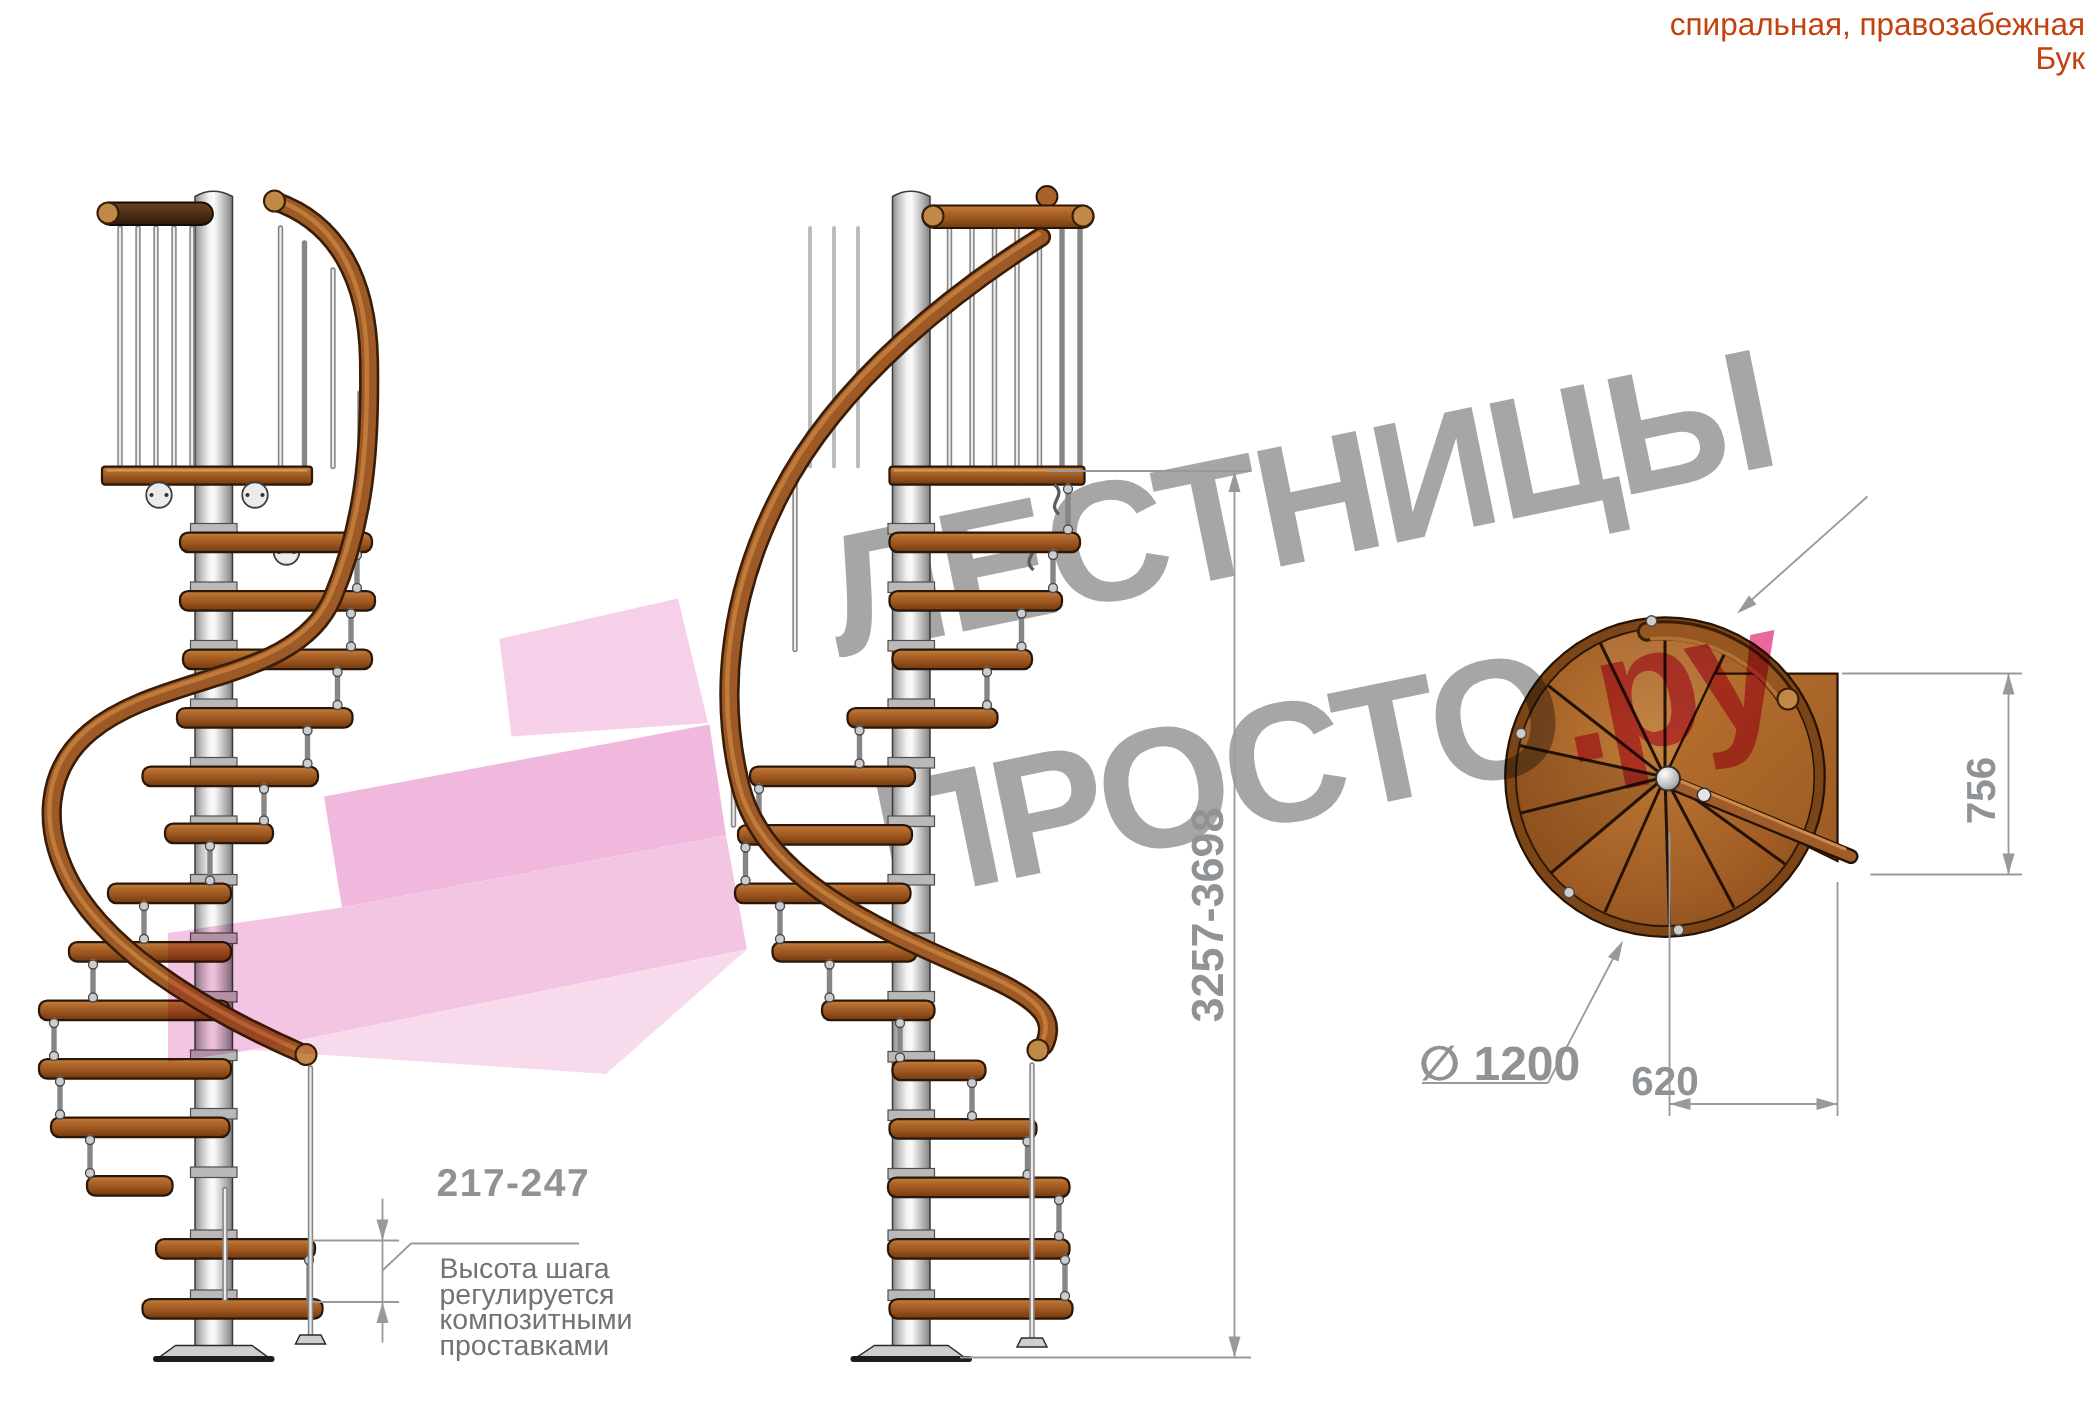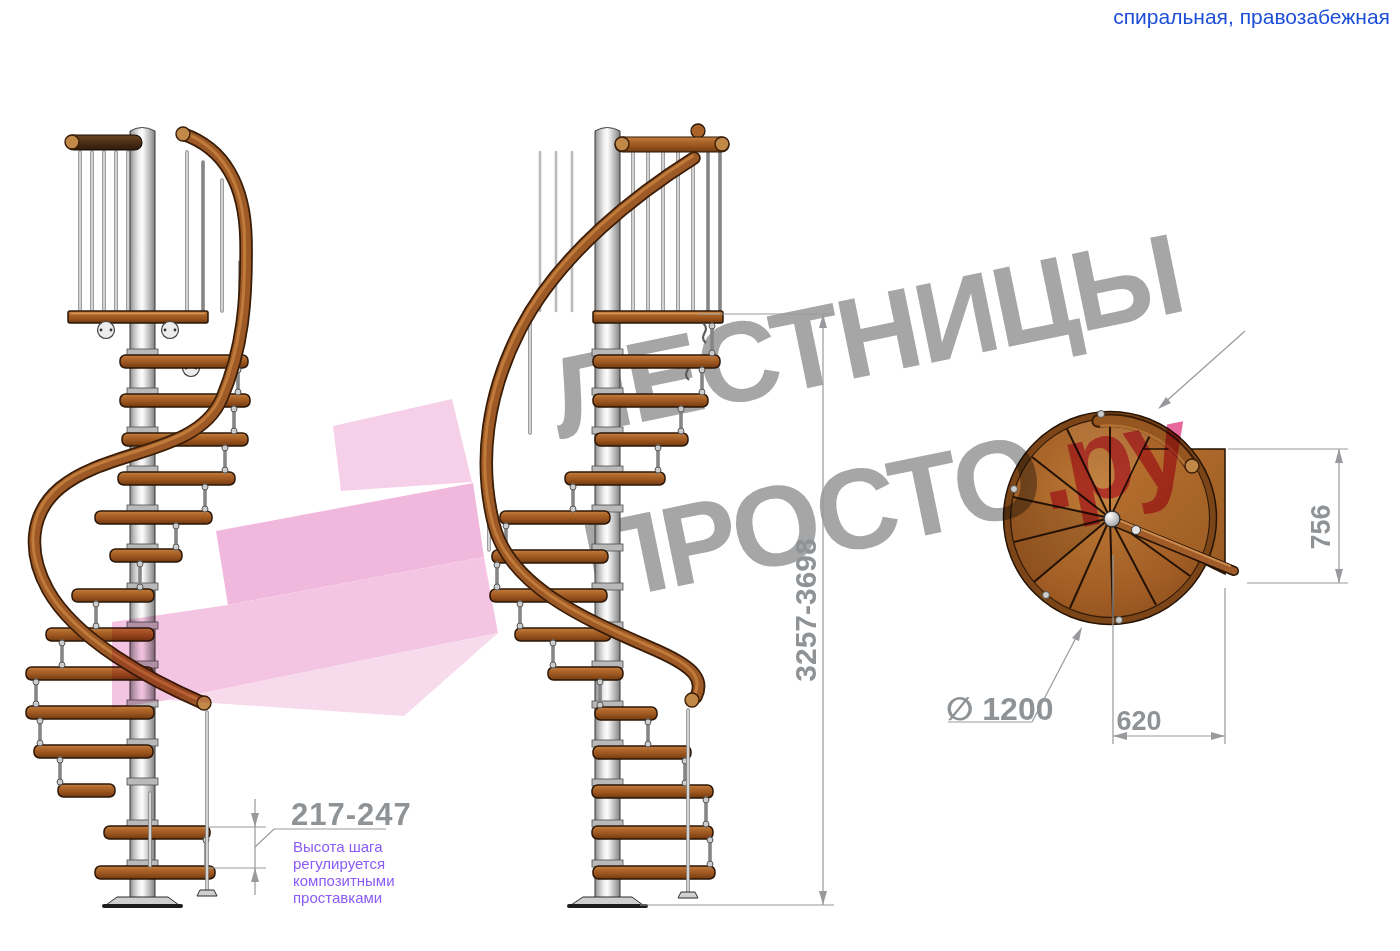--- a/index.html
+++ b/index.html
@@ -18,33 +18,33 @@
   
   #watermark{position:absolute;left:540px;top:345px;width:900px;
              transform:rotate(-11.6deg);transform-origin:0 0;
              font-weight:bold;font-size:114px;line-height:114px;letter-spacing:-3px;
              color:#a6a6a6;white-space:nowrap;}
   #watermark .wline2{margin-top:54px;}
   #watermark .pink{letter-spacing:-5px;}
 
   
   #header{position:absolute;top:5px;right:10px;text-align:right;
-          font-size:21px;line-height:23px;color:#1d4ed8;}
+          font-size:21px;line-height:23px;color:#c2410c;}
 
   
   .lbl{position:absolute;font-weight:bold;color:#8f9396;}
   #lbl-total{left:706px;top:593px;width:200px;height:34px;text-align:center;
              font-size:30px;transform:rotate(-90deg);}
   #lbl-756{left:1270px;top:513px;width:100px;height:28px;text-align:center;
            font-size:27px;transform:rotate(-90deg);}
-  #lbl-620{left:1089px;top:706px;width:100px;text-align:center;font-size:27px;}
+  #lbl-620{left:1060px;top:706px;width:100px;text-align:center;font-size:27px;}
   #lbl-diam{left:946px;top:690px;font-size:32px;}
-  #lbl-step{left:291px;top:797px;font-size:31px;letter-spacing:1px;}
-  #step-note{position:absolute;left:293px;top:838px;font-size:15px;line-height:17px;
-             color:#8b5cf6;white-space:pre-line;}
+  #lbl-step{left:291px;top:773px;font-size:26px;letter-spacing:1px;}
+  #step-note{position:absolute;left:293px;top:838px;font-size:19px;line-height:17px;
+             color:#737373;white-space:pre-line;}
 
   
   .step{fill:url(#gWood);stroke:#2b1708;stroke-width:1.5;}
   .collar{fill:#b9b9b9;stroke:#4f4f4f;stroke-width:.8;}
   .rod{stroke:#868686;stroke-width:3.6;stroke-linecap:round;fill:none;}
   .rodl{stroke:#ededed;stroke-width:1.5;stroke-linecap:round;fill:none;}
   .rodfar{stroke:#a9a9a9;stroke-width:2.6;stroke-linecap:round;opacity:.8;fill:none;}
   .knob{fill:#cdcdcd;stroke:#4a4a4a;stroke-width:.9;}
   .railO{fill:none;stroke:#3a1d07;stroke-width:13.5;stroke-linecap:round;}
   .railM{fill:none;stroke:#9e5a26;stroke-width:10;stroke-linecap:round;}
@@ -466,20 +466,21 @@
     </g>
 
     <g>
       <line x1="1245" y1="331" x2="1162" y2="405" class="dim"></line>
       <polygon points="1158,409 1166,397 1171,403" class="dimf"></polygon>
     </g>
   </svg>
 
   <div id="header">
     <div>спиральная, правозабежная</div>
+    <div>Бук</div>
   </div>
 
   <div class="lbl" id="lbl-total">3257-3698</div>
   <div class="lbl" id="lbl-756">756</div>
   <div class="lbl" id="lbl-620">620</div>
   <div class="lbl" id="lbl-diam">∅ 1200</div>
   <div class="lbl" id="lbl-step">217-247</div>
   <div id="step-note">Высота шага
 регулируется
 композитными

